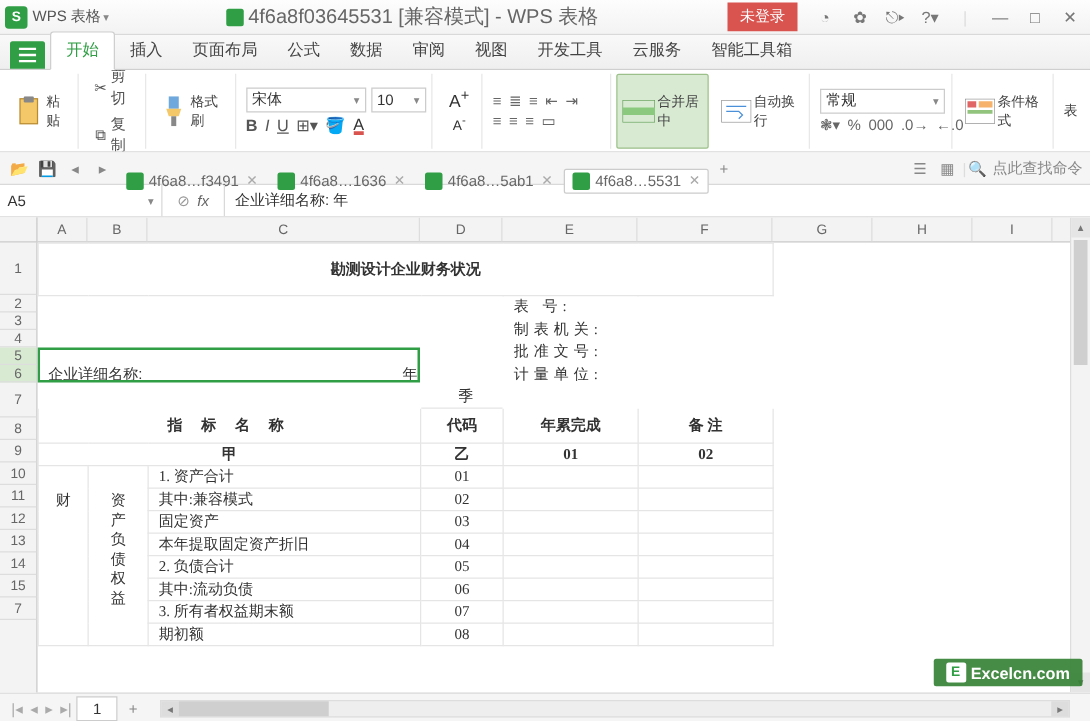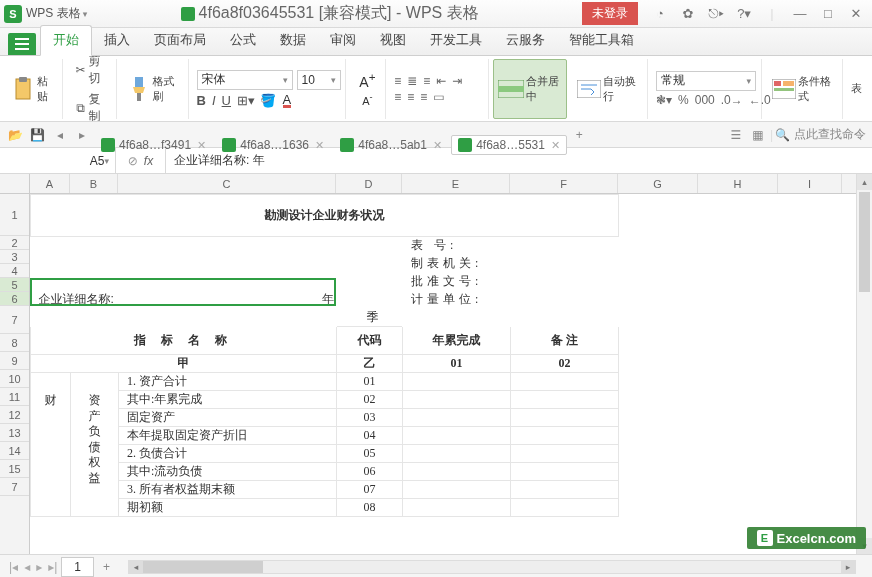--- a/index.html
+++ b/index.html
@@ -30,30 +30,30 @@
 .ribbon .row { display:flex; align-items:flex-end; gap:4px; }
 .ribbon .btn { display:flex; align-items:center; gap:2px; padding:1px 3px; font-size:12px; color:#555; }
 .ribbon .btn .mini { width:14px; height:14px; display:flex; align-items:center; justify-content:center; }
 .ribbon select, .ribbon .combo { border:1px solid #ccc; font-size:12px; height:20px; padding:0 4px; background:#fff; display:flex; align-items:center; justify-content:space-between; gap:6px; }
 .ribbon .combo .arr { font-size:9px; color:#888; }
 .iconbox { width:26px; height:26px; display:flex; align-items:center; justify-content:center; }
 
 
 .doctabs { height:26px; background:#f5f5f5; border-bottom:1px solid #d9d9d9; display:flex; align-items:center; padding:0 6px; gap:2px; font-size:12px; }
 .doctabs .navico { width:20px; height:20px; color:#888; display:flex; align-items:center; justify-content:center; }
-.doctabs .dtab { display:flex; align-items:flex-end; gap:4px; padding:2px 6px; border:1px solid transparent; color:#666; border-radius:2px;margin-top:20px; }
+.doctabs .dtab { display:flex; align-items:flex-start; gap:4px; padding:2px 6px; border:1px solid transparent; color:#666; border-radius:2px;margin-top:20px; }
 .doctabs .dtab.active { background:#fff; border:1px solid #ccc; }
 .doctabs .dtab .xico { width:14px; height:14px; background:#2f9e44; border-radius:2px; }
 .doctabs .dtab .close { color:#aaa; font-size:11px; margin-left:2px; }
 .doctabs .spacer { flex:1; }
 .doctabs .search { color:#888; display:flex; align-items:center; gap:4px; }
 
 
 .formulabar { height:26px; border-bottom:1px solid #d9d9d9; display:flex; align-items:center; font-size:12px; }
-.formulabar .namebox { width:116px; border-right:1px solid #d9d9d9; padding:0 6px; height:100%; display:flex; align-items:center; justify-content:flex-end; }
+.formulabar .namebox { width:130px; border-right:1px solid #d9d9d9; padding:0 6px; height:100%; display:flex; align-items:center; justify-content:space-between; }
 .formulabar .namebox .arr { font-size:9px; color:#888; }
 .formulabar .fxgrp { width:50px; border-right:1px solid #d9d9d9; display:flex; align-items:center; justify-content:center; color:#999; height:100%; gap:6px; }
 .formulabar .fx { font-style:italic; color:#666; }
 .formulabar .content { flex:1; padding:0 8px; }
 
 
 .gridwrap { position:relative; height:380px; display:flex; }
 .rowhdrs { width:30px; background:#f3f3f3; border-right:1px solid #ccc; }
 .colhdrs { height:20px; background:#f3f3f3; border-bottom:1px solid #ccc; display:flex; }
 .corner { width:30px; height:20px; background:#f3f3f3; border-right:1px solid #ccc; border-bottom:1px solid #ccc; position:absolute; left:0; top:0; z-index:2; }
@@ -401,21 +401,21 @@
         <tr class="bordered">
               <td rowspan="8" class="vertlab">财</td>
               <td rowspan="8" class="vertlab" id="sidesub">资<br>产<br>负<br>债<br>权<br>益</td>
               <td class="labcell">1. 资产合计</td>
               <td class="datacell">01</td>
               <td></td>
               <td></td>
               <td class="nb" colspan="3"></td>
             </tr>
         <tr class="bordered">
-              <td class="labcell">    其中:年累完成</td>
+              <td class="labcell">    其中:兼容模式</td>
               <td class="datacell">02</td>
               <td></td>
               <td></td>
               <td class="nb" colspan="3"></td>
             </tr>
         <tr class="bordered">
               <td class="labcell">        固定资产</td>
               <td class="datacell">03</td>
               <td></td>
               <td></td>

